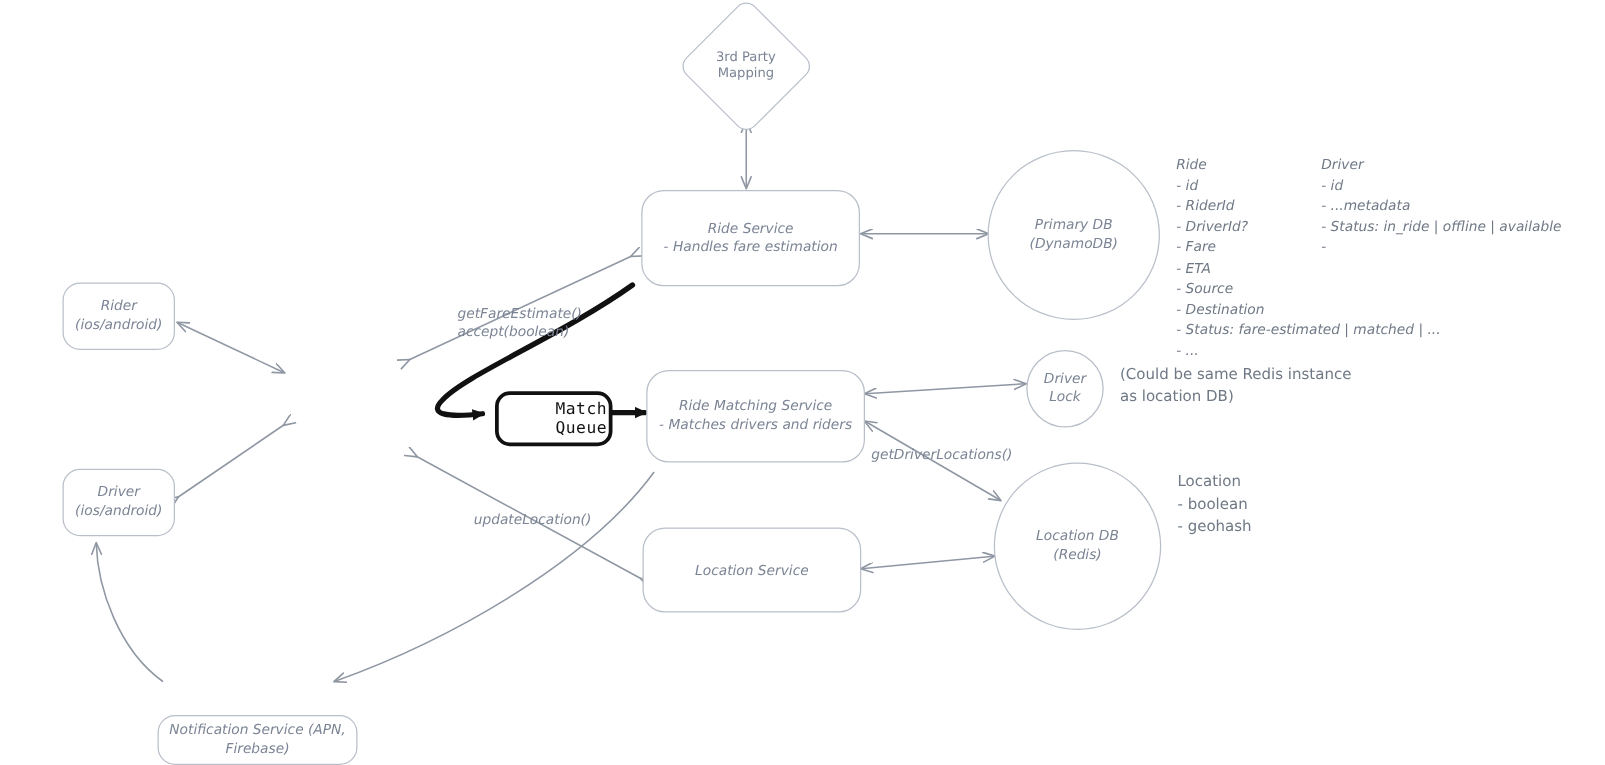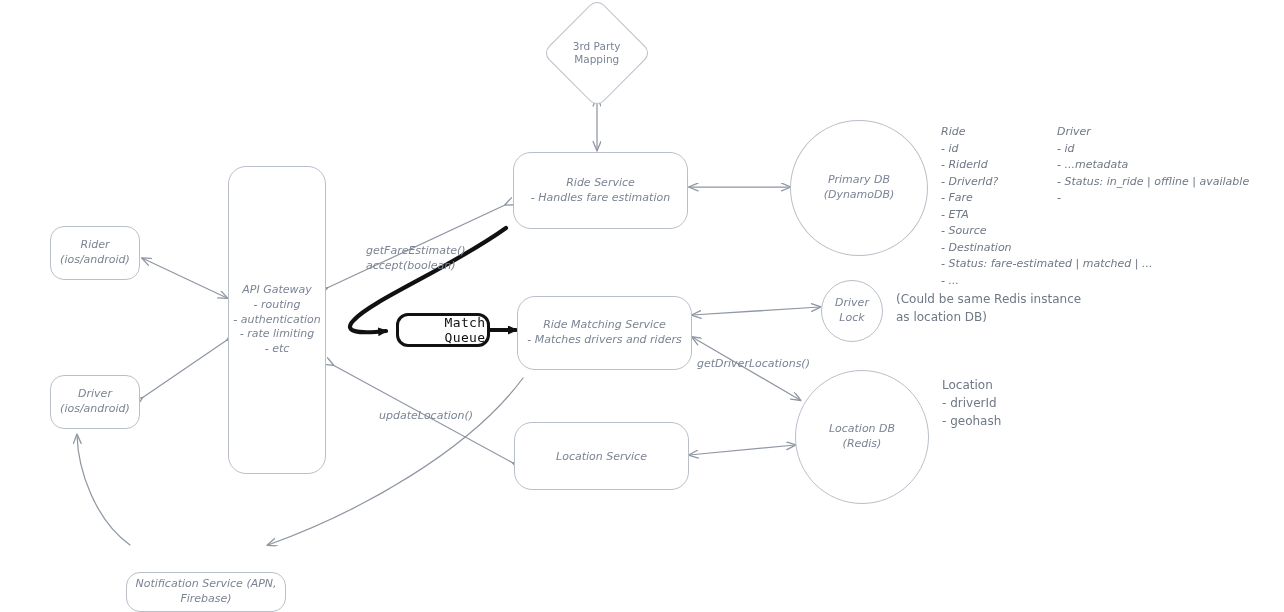--- a/index.html
+++ b/index.html
@@ -77,30 +77,25 @@
 Party
 Mapping</span>
   </div>
 
   <div class="node rbox small ml t11" style="left:50px;top:226px;width:90px;height:54px;white-space:pre;">Rider
 (ios/android)</div>
 
   <div class="node rbox small ml t11" style="left:50px;top:375px;width:90px;height:54px;white-space:pre;">Driver
 (ios/android)</div>
 
-  <div class="node rbox ml t11" style="left:228px;top:166px;width:98px;height:308px;white-space:pre;">API Gateway
-- routing
-- authentication
-- rate limiting
-- etc</div>
 
   <div class="node rbox ml t11" style="left:513px;top:152px;width:175px;height:77px;white-space:pre;">Ride Service
 - Handles fare estimation</div>
 
-  <div class="node queue t13" style="left:396px;top:313px;width:94px;height:34px;padding-left:44px;">Match Queue</div>
+  <div class="node queue t13" style="left:396px;top:313px;width:94px;height:44px;padding-left:44px;">Match Queue</div>
 
   <div class="node rbox ml t11" style="left:517px;top:296px;width:175px;height:74px;white-space:pre;">Ride Matching Service
 - Matches drivers and riders</div>
 
   <div class="node rbox t11" style="left:514px;top:422px;width:175px;height:68px;">Location Service</div>
 
   <div class="node circle ml t11" style="left:790px;top:120px;width:138px;height:136px;white-space:pre;">Primary DB
 (DynamoDB)</div>
 
   <div class="node circle ml t11" style="left:821px;top:280px;width:62px;height:62px;white-space:pre;">Driver
@@ -133,16 +128,16 @@
   <div class="note t11" style="left:1057px;top:124px;">Driver
 - id
 - ...metadata
 - Status: in_ride | offline | available
 -</div>
 
   <div class="note t12" style="left:896px;top:290px;">(Could be same Redis instance
 as location DB)</div>
 
   <div class="note t12" style="left:942px;top:376px;">Location
-- driverId
+- boolean
 - geohash</div>
 
 </div>
 
 </body></html>

